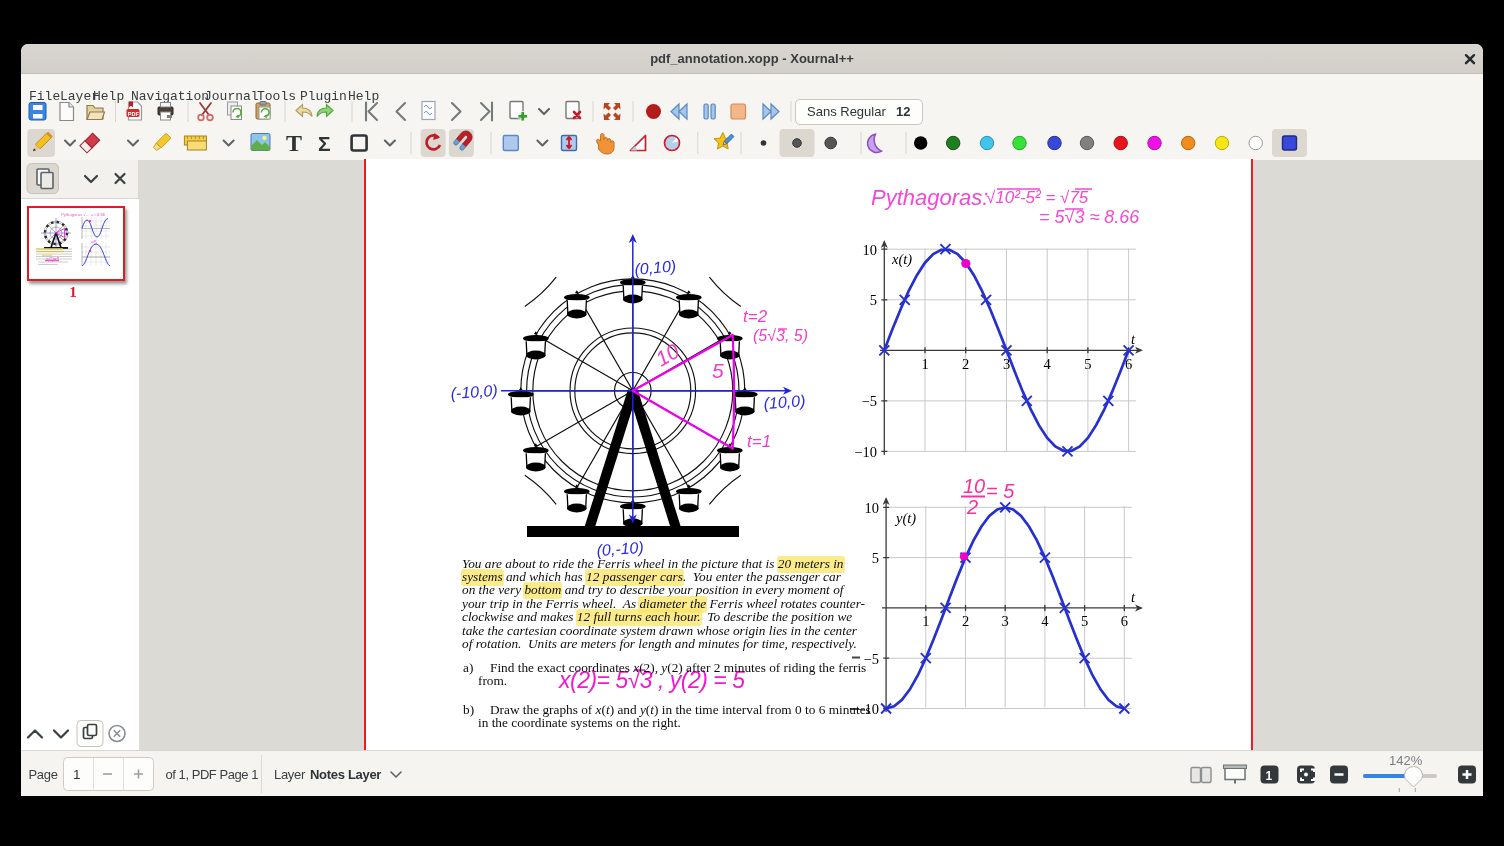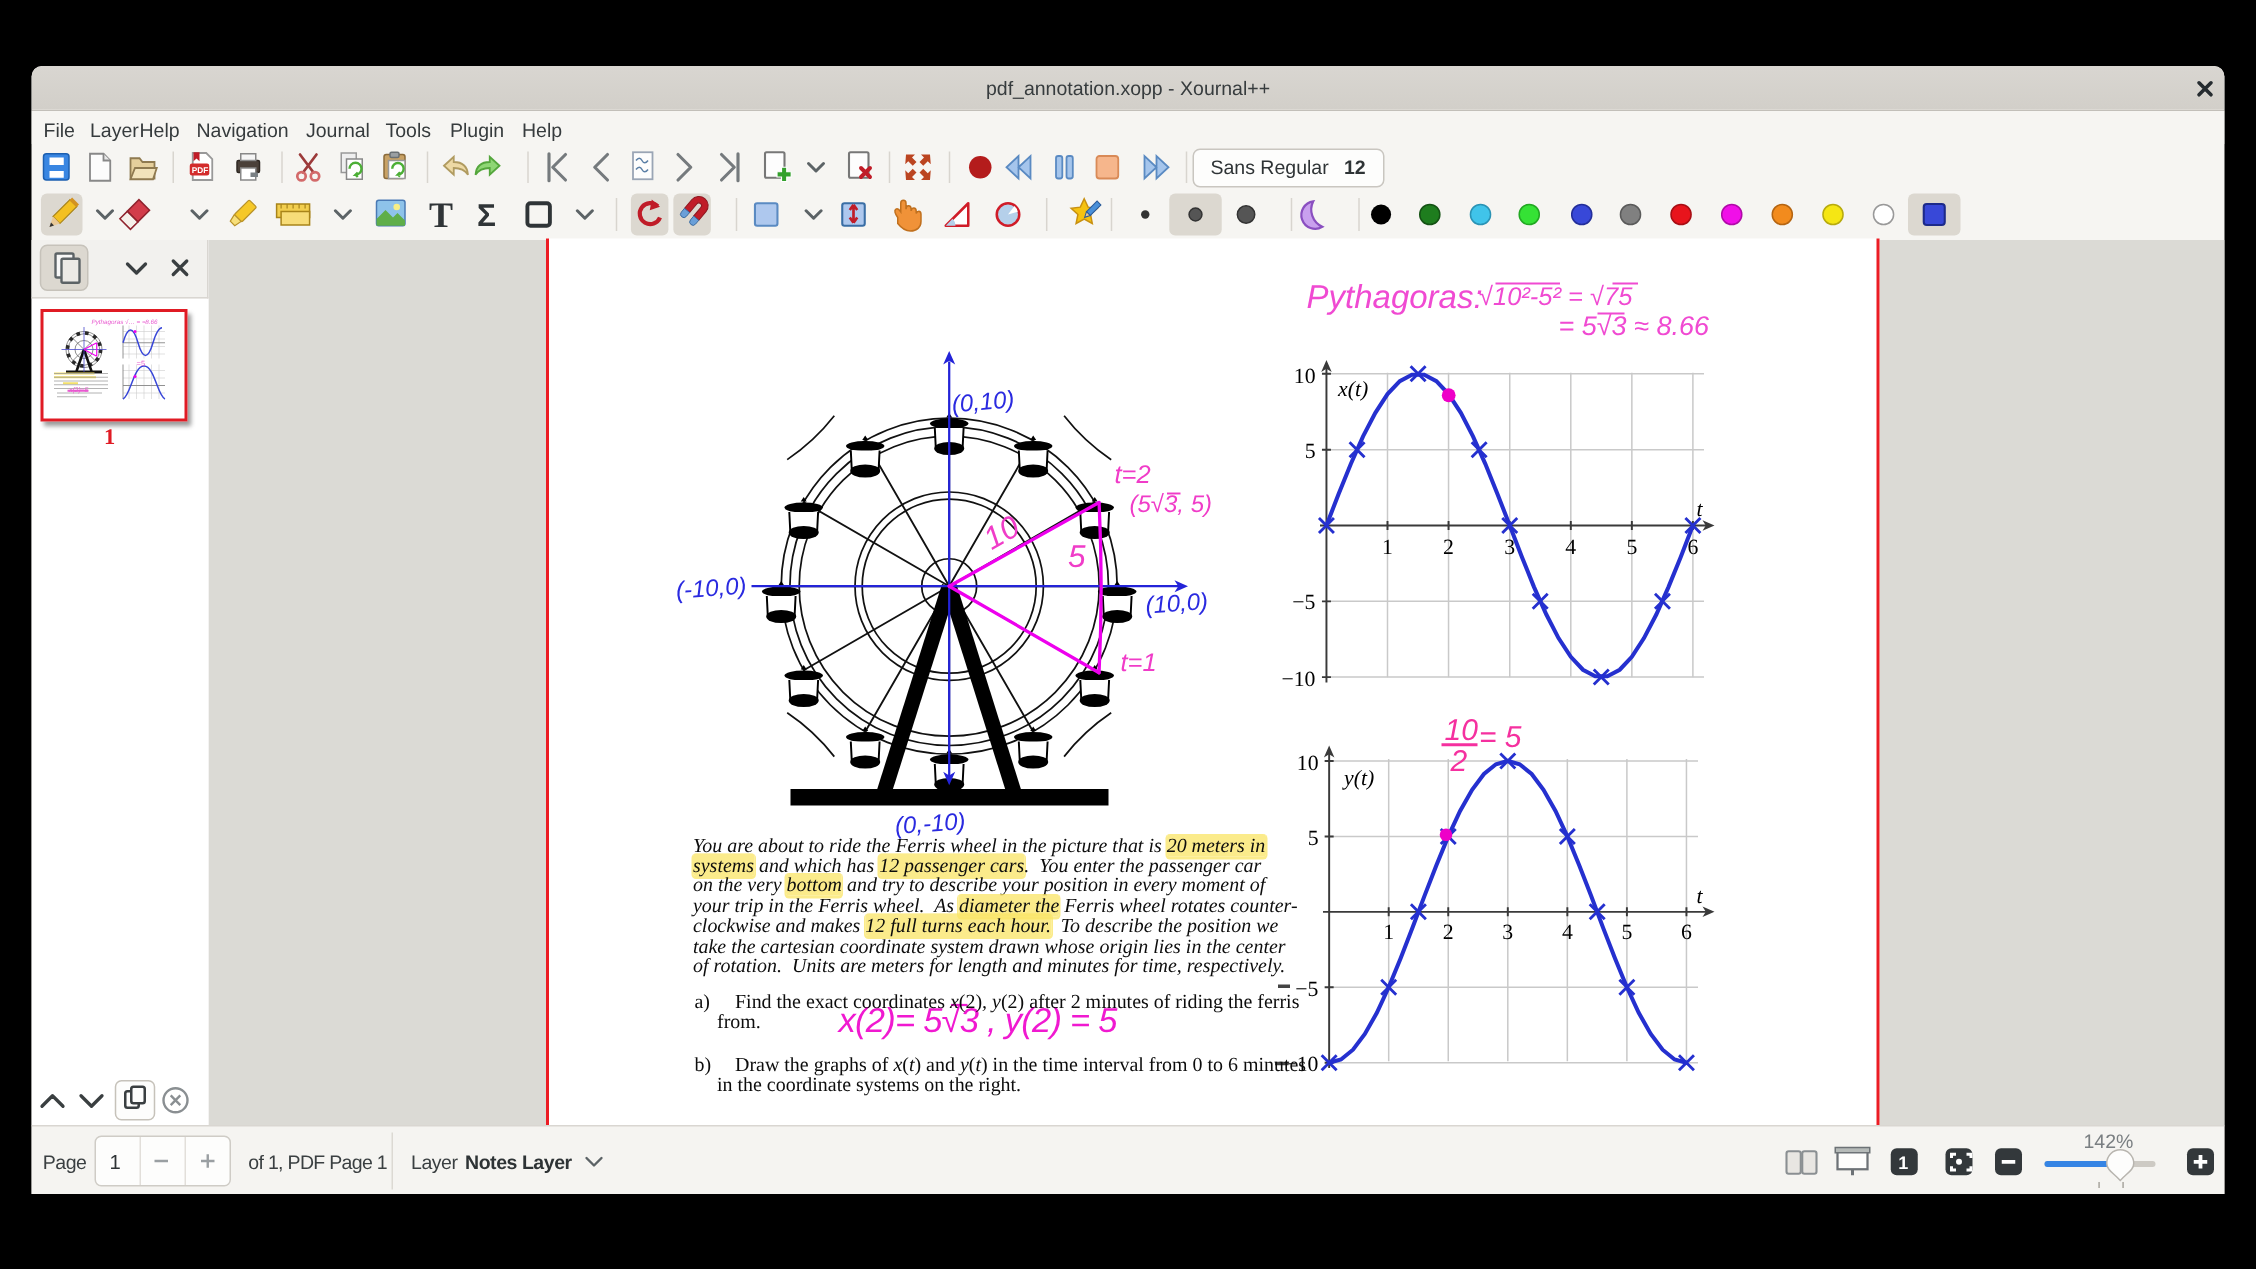--- a/index.html
+++ b/index.html
@@ -1,22 +1,22 @@
 <!DOCTYPE html>
 <html><head>
 <meta charset="utf-8">
 <style>
   html,body{margin:0;padding:0;}
   body{width:1504px;height:846px;background:#000;font-family:"Liberation Sans",sans-serif;overflow:hidden;position:relative;}
   #win{position:absolute;left:21px;top:44px;width:1462px;height:752px;background:#f6f5f2;border-radius:7px 7px 0 0;overflow:hidden;}
   #titlebar{position:absolute;left:0;top:0;width:100%;height:29px;background:linear-gradient(#d9d6d1,#d2cfc9);border-bottom:1px solid #c2bfb9;border-radius:7px 7px 0 0;}
-  #titlebar .t{position:absolute;left:0;right:0;top:7px;text-align:center;font-size:13px;font-weight:normal;color:#373c3e;}
+  #titlebar .t{position:absolute;left:0;right:0;top:7px;text-align:center;font-size:13px;font-weight:bold;color:#373c3e;}
   #titlebar .x{position:absolute;right:3px;top:5px;width:20px;height:20px;color:#363b3d;}
   #menubar{position:absolute;left:0;top:30px;width:100%;height:22px;background:#f6f5f2;font-size:13px;color:#363b3d;}
-  #menubar span{position:absolute;top:5px;}
+  #menubar span{position:absolute;top:15px;font-family:Liberation Mono, monospace;}
   #tb1{position:absolute;left:0;top:52px;width:1462px;height:31px;}
   #tb2{position:absolute;left:0;top:83px;width:1462px;height:32px;}
   #main{position:absolute;left:118px;top:116px;width:1344px;height:590px;background:#dbdad5;}
   #page{position:absolute;left:343px;top:115px;width:889px;height:591px;background:#fff;border-left:2px solid #ec1c24;border-right:2px solid #ec1c24;box-sizing:border-box;}
   #sidebar{position:absolute;left:0;top:116px;width:118px;height:590px;background:#fff;}
   #sbtools{position:absolute;left:0;top:0;width:117px;height:38px;background:#f2f1ee;border-bottom:1px solid #d9d6d1;border-right:1px solid #d9d6d1;}
   #thumbwrap{position:absolute;left:6px;top:46px;width:94px;height:71px;background:#fff;border:2px solid #e01b24;box-shadow:2px 3px 3px rgba(0,0,0,0.4);}
   #thumbnum{position:absolute;left:0;top:124px;width:104px;text-align:center;color:#e01b24;font-size:15px;font-family:"Liberation Serif",serif;font-weight:bold;}
   #statusbar{position:absolute;left:0;top:706px;width:100%;height:46px;background:#f5f4f1;border-top:1px solid #d9d6d1;font-size:13px;color:#3a3f41;}
   .abs{position:absolute;}

